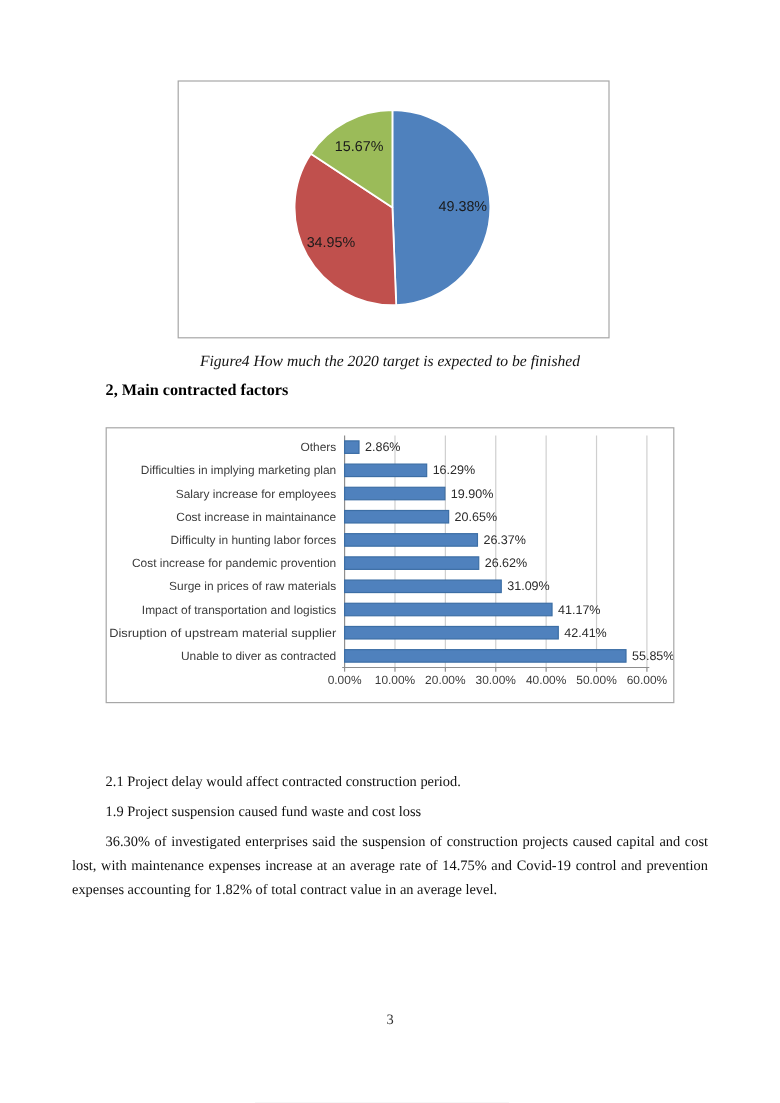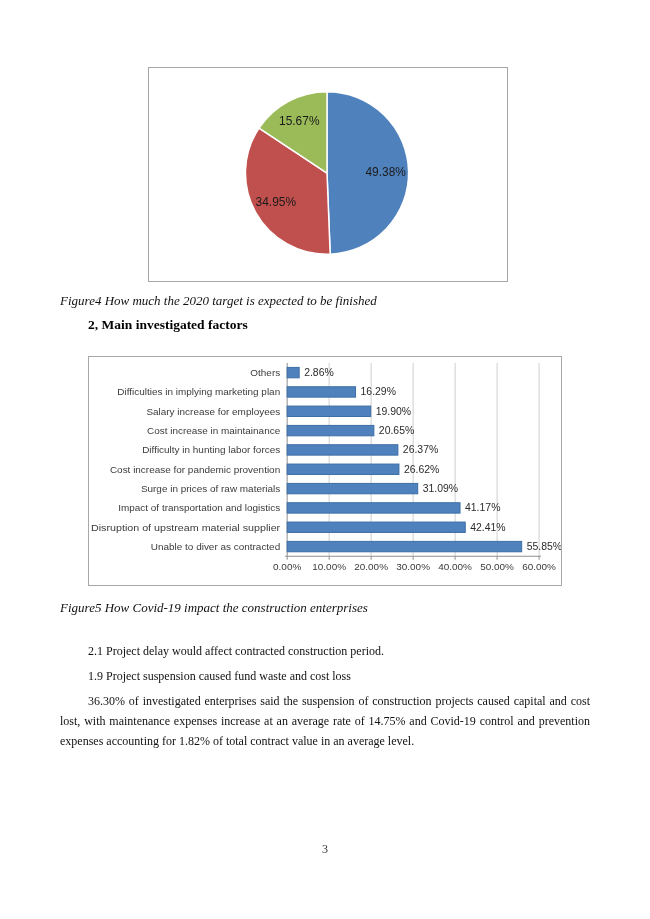--- a/index.html
+++ b/index.html
@@ -18,20 +18,21 @@
     background: #ffffff;
     border: 1px solid #a7a7a7;
     box-sizing: border-box;
   }
   .pie-box { left: 148px; top: 67px; width: 360px; height: 215px; }
   .bar-box { left: 88px;  top: 356px; width: 474px; height: 230px; }
   .figbox svg { position: absolute; left: 0; top: 0; width: 100%; height: 100%; }
 
   .caption {
     position: absolute; left: 60px; width: 530px;
+    text-align: center;
     font-style: italic;
     font-size: 13px; line-height: 17px;
     color: #111111;
   }
   .cap4 { top: 292px; }
   .cap5 { top: 599px; }
 
   .heading {
     position: absolute; left: 88px; top: 316px; margin: 0;
     font-size: 13.5px; font-weight: bold; line-height: 18px;
@@ -71,21 +72,21 @@
         <text x="238.0" y="108.9" text-anchor="middle" class="pie-label">49.38%</text>
         <path d="M 179 106 L 182.19 187.94 A 82 82 0 0 1 110.69 60.64 Z" fill="#c0504d" stroke="#ffffff" stroke-width="1.5" stroke-linejoin="round"></path>
         <text x="127.5" y="138.9" text-anchor="middle" class="pie-label">34.95%</text>
         <path d="M 179 106 L 110.69 60.64 A 82 82 0 0 1 179.00 24.00 Z" fill="#9bbb59" stroke="#ffffff" stroke-width="1.5" stroke-linejoin="round"></path>
         <text x="151.1" y="58.0" text-anchor="middle" class="pie-label">15.67%</text>
       </svg>
   </figure>
 
   <div class="caption cap4">Figure4 How much the 2020 target is expected to be finished</div>
 
-  <h2 class="heading">2, Main investigated factors</h2>
+  <h2 class="heading">2, Main contracted factors</h2>
 
   <figure class="figbox bar-box">
     <svg viewBox="0 0 474 230" xmlns="http://www.w3.org/2000/svg" preserveAspectRatio="none">
         <line x1="199" y1="201" x2="199" y2="204.5" stroke="#8e8e8e" stroke-width="1"></line>
         <text x="199" y="215" text-anchor="middle" class="axis-label">0.00%</text>
         <line x1="241.16666666666666" y1="6" x2="241.16666666666666" y2="201" stroke="#cfcfcf" stroke-width="1"></line>
         <line x1="241.16666666666666" y1="201" x2="241.16666666666666" y2="204.5" stroke="#8e8e8e" stroke-width="1"></line>
         <text x="241.16666666666666" y="215" text-anchor="middle" class="axis-label">10.00%</text>
         <line x1="283.3333333333333" y1="6" x2="283.3333333333333" y2="201" stroke="#cfcfcf" stroke-width="1"></line>
         <line x1="283.3333333333333" y1="201" x2="283.3333333333333" y2="204.5" stroke="#8e8e8e" stroke-width="1"></line>
@@ -130,21 +131,20 @@
         <text x="377.60" y="155.75" text-anchor="start" class="val-label">41.17%</text>
         <rect x="199" y="166.50" width="178.83" height="10.5" fill="#4f81bd" stroke="#3c6ea5" stroke-width="1"></rect>
         <text x="192" y="175.25" text-anchor="end" class="cat-label" textLength="190" lengthAdjust="spacingAndGlyphs">Disruption of upstream material supplier</text>
         <text x="382.83" y="175.25" text-anchor="start" class="val-label">42.41%</text>
         <rect x="199" y="186.00" width="235.50" height="10.5" fill="#4f81bd" stroke="#3c6ea5" stroke-width="1"></rect>
         <text x="192" y="194.75" text-anchor="end" class="cat-label">Unable to diver as contracted</text>
         <text x="439.50" y="194.75" text-anchor="start" class="val-label">55.85%</text>
       </svg>
   </figure>
 
-  <div class="caption cap5">Figure5 How Covid-19 impact the construction enterprises</div>
 
   <div class="body-text">
     <p class="para">2.1 Project delay would affect contracted construction period.</p>
     <p class="para">1.9 Project suspension caused fund waste and cost loss</p>
     <p class="para">36.30% of investigated enterprises said the suspension of construction projects caused capital and cost lost, with maintenance expenses increase at an average rate of 14.75% and Covid-19 control and prevention expenses accounting for 1.82% of total contract value in an average level.</p>
   </div>
 
   <div class="page-number">3</div>
 
 </div>

